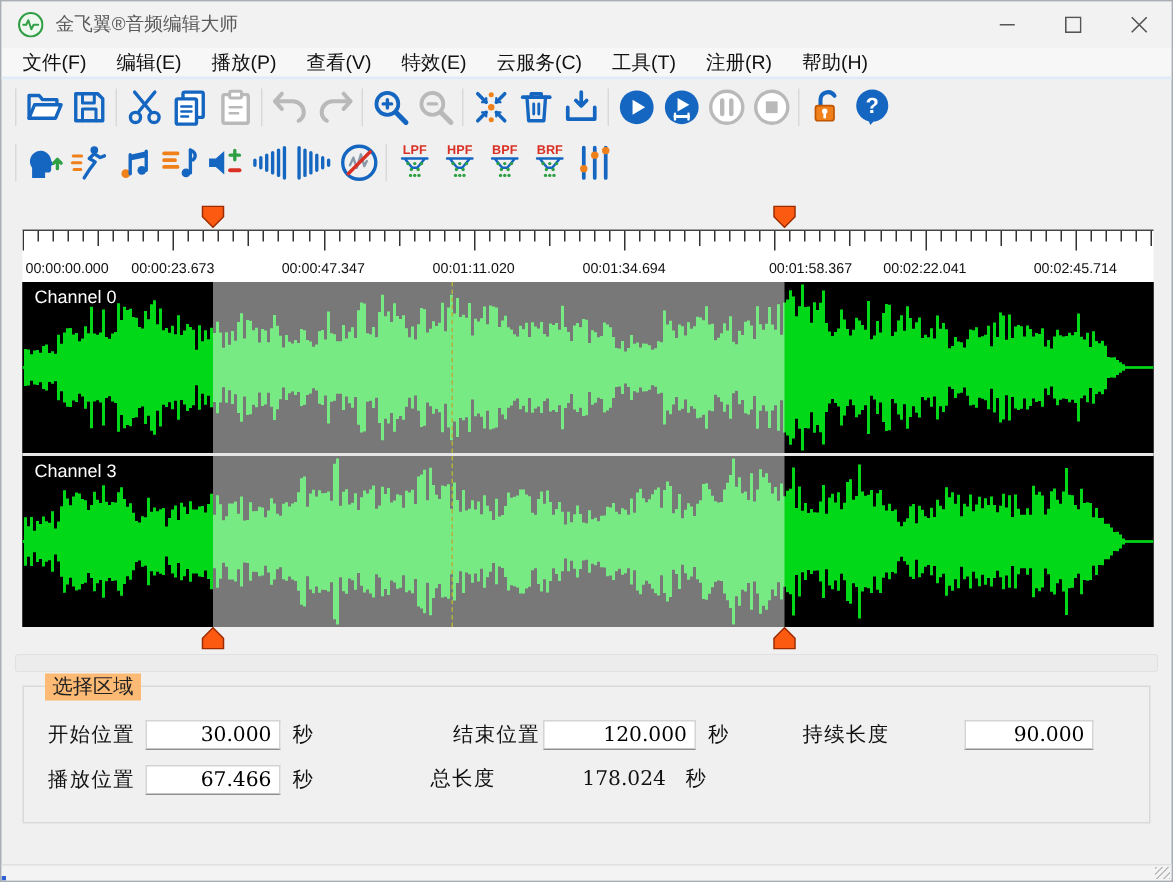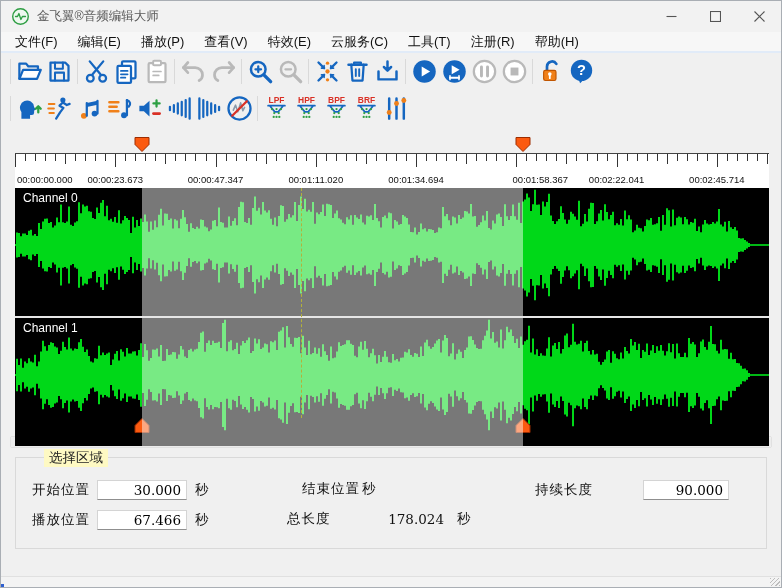--- a/index.html
+++ b/index.html
@@ -28,33 +28,33 @@
   .content{position:relative;margin:0 14px;width:754px;}
   .marker-strip{position:relative;height:16px;}
   .marker-strip.top{margin-top:11px;}
   .marker{position:absolute;top:0;width:16px;height:15px;}
 
   .ruler{position:relative;height:34px;background:#ffffff;border-top:1px solid #444;overflow:hidden;}
   .tick{position:absolute;top:0;width:1px;background:#333;}
   .tick-label{position:absolute;top:20px;font-size:9.5px;color:#111;white-space:nowrap;letter-spacing:0;}
 
   .wave-stack{position:relative;height:230px;background:#000;}
-  .channel{position:relative;height:128px;overflow:hidden;background:#000;}
+  .channel{position:relative;height:114px;overflow:hidden;background:#000;}
   .ch-divider{height:2px;background:#e6e6e6;}
   .ch-label{position:absolute;top:3px;left:8px;color:#fff;font-size:12px;z-index:6;}
   .sel-overlay{position:absolute;top:0;height:100%;background:rgba(255,255,255,0.47);z-index:3;}
   .play-line{position:absolute;top:0;height:100%;width:0;border-left:1px dashed #b3b13a;z-index:5;}
 
   .scrollbar{height:12px;margin:2px 9px 0;background:#f6f6f6;border:1px solid #e1e1e1;border-radius:2px;box-sizing:border-box;}
   .scroll-thumb{height:100%;width:100%;background:#ececec;border-radius:2px;}
 
   
   .panel{position:relative;margin:9px 14px 0;height:92px;border:1px solid #d9d9d9;box-sizing:border-box;
     font-family:"DejaVu Serif","Liberation Serif",serif;}
-  .panel-title{position:absolute;top:-9px;left:28px;background:#fef9c3;padding:0 5px;font-size:13.5px;color:#222;}
+  .panel-title{position:absolute;top:-9px;left:14px;background:#fdba74;padding:0 5px;font-size:13.5px;color:#222;}
   .field{position:absolute;display:flex;align-items:center;font-size:13.5px;color:#111;}
   .flabel{display:inline-block;letter-spacing:1px;}
   .fin{height:20px;border:1px solid #d4d4d4;border-bottom-color:#8f8f8f;background:#fff;text-align:right;
     font-family:"DejaVu Serif","Liberation Serif",serif;font-size:13.5px;padding:0 5px;margin-right:8px;box-sizing:border-box;}
   .fvalue{display:inline-block;text-align:right;margin-right:8px;padding-right:5px;box-sizing:border-box;}
 
   
   .statusbar{position:absolute;left:0;right:0;bottom:0;height:10px;background:#f3f3f3;border-top:1px solid #e0e0e0;}
   .grip{position:absolute;right:1px;bottom:1px;width:10px;height:8px;
     background:repeating-linear-gradient(135deg,#bdbdbd 0 1px,transparent 1px 3px);}
@@ -456,21 +456,21 @@
       </div>
     <div class="wave-stack" id="waves">
         <div class="channel"><svg width="754" height="114" viewBox="0 0 754 114">
     <line x1="0" y1="57" x2="754" y2="57" stroke="#00b614" stroke-width="1.2"></line>
     <path d="M0 56.1L0 57.9M2 44.6L2 69.4M4 45.0L4 69.0M6 48.2L6 65.8M8 45.6L8 68.4M10 45.4L10 68.6M12 47.1L12 66.9M14 42.7L14 71.3M16 41.7L16 72.3M18 47.4L18 66.6M20 46.1L20 67.9M22 47.9L22 66.1M24 35.1L24 78.9M26 41.1L26 72.9M28 33.6L28 80.4M30 30.8L30 83.2M32 30.6L32 83.4M34 35.0L34 79.0M36 34.0L36 80.0M38 39.5L38 74.5M40 37.6L40 76.4M42 29.5L42 84.5M44 34.2L44 79.8M46 16.5L46 97.5M48 34.3L48 79.7M50 35.1L50 78.9M52 33.6L52 80.4M54 18.4L54 95.6M56 36.7L56 77.3M58 37.9L58 76.1M60 34.4L60 79.6M62 33.3L62 80.7M64 14.2L64 99.8M66 25.3L66 88.7M68 16.5L68 97.5M70 18.6L70 95.4M72 17.8L72 96.2M74 23.3L74 90.7M76 23.8L76 90.2M78 30.0L78 84.0M80 31.0L80 83.0M82 19.4L82 94.6M84 24.9L84 89.1M86 14.8L86 99.2M88 12.1L88 101.9M90 28.2L90 85.8M92 17.7L92 96.3M94 32.2L94 81.8M96 30.7L96 83.3M98 33.8L98 80.2M100 29.1L100 84.9M102 34.8L102 79.2M104 22.2L104 91.8M106 35.4L106 78.6M108 32.3L108 81.7M110 28.0L110 86.0M112 30.0L112 84.0M114 31.9L114 82.1M116 45.1L116 68.9M118 28.8L118 85.2M120 39.5L120 74.5M122 32.1L122 81.9M124 38.1L124 75.9M126 30.5L126 83.5M128 34.0L128 80.0M130 26.5L130 87.5M132 33.6L132 80.4M134 43.8L134 70.2M136 33.5L136 80.5M138 41.8L138 72.2M140 32.6L140 81.4M142 39.2L142 74.8M144 26.7L144 87.3M146 20.8L146 93.2M148 37.6L148 76.4M150 25.4L150 88.6M152 25.8L152 88.2M154 32.1L154 81.9M156 30.5L156 83.5M158 40.4L158 73.6M160 31.3L160 82.7M162 32.4L162 81.6M164 40.2L164 73.8M166 30.8L166 83.2M168 22.0L168 92.0M170 29.2L170 84.8M172 35.9L172 78.1M174 43.7L174 70.3M176 35.3L176 78.7M178 39.9L178 74.1M180 41.0L180 73.0M182 38.7L182 75.3M184 40.6L184 73.4M186 31.4L186 82.6M188 32.1L188 81.9M190 38.6L190 75.4M192 39.6L192 74.4M194 43.2L194 70.8M196 41.6L196 72.4M198 32.8L198 81.2M200 32.0L200 82.0M202 38.3L202 75.7M204 19.6L204 94.4M206 34.1L206 79.9M208 34.8L208 79.2M210 39.5L210 74.5M212 39.5L212 74.5M214 28.6L214 85.4M216 37.7L216 76.3M218 33.1L218 80.9M220 30.2L220 83.8M222 37.3L222 76.7M224 18.9L224 95.1M226 13.7L226 100.3M228 14.3L228 99.7M230 34.1L230 79.9M232 34.9L232 79.1M234 30.0L234 84.0M236 36.8L236 77.2M238 20.0L238 94.0M240 8.5L240 105.5M242 22.8L242 91.2M244 19.7L244 94.3M246 26.6L246 87.4M248 14.1L248 99.9M250 22.6L250 91.4M252 24.6L252 89.4M254 22.2L254 91.8M256 30.8L256 83.2M258 36.8L258 77.2M260 29.6L260 84.4M262 38.3L262 75.7M264 28.1L264 85.9M266 17.3L266 96.7M268 18.1L268 95.9M270 33.7L270 80.3M272 31.2L272 82.8M274 26.1L274 87.9M276 29.4L276 84.6M278 27.2L278 86.8M280 13.9L280 100.1M282 32.9L282 81.1M284 17.0L284 97.0M286 8.5L286 105.5M288 21.0L288 93.0M290 10.7L290 103.3M292 23.4L292 90.6M294 21.8L294 92.2M296 23.8L296 90.2M298 14.0L298 100.0M300 35.7L300 78.3M302 24.5L302 89.5M304 26.3L304 87.7M306 24.1L306 89.9M308 16.4L308 97.6M310 28.1L310 85.9M312 15.7L312 98.3M314 16.3L314 97.7M316 17.0L316 97.0M318 30.0L318 84.0M320 25.6L320 88.4M322 22.5L322 91.5M324 30.2L324 83.8M326 31.6L326 82.4M328 34.8L328 79.2M330 36.3L330 77.7M332 29.2L332 84.8M334 31.5L334 82.5M336 27.2L336 86.8M338 36.7L338 77.3M340 26.9L340 87.1M342 29.6L342 84.4M344 31.0L344 83.0M346 26.6L346 87.4M348 34.6L348 79.4M350 36.4L350 77.6M352 27.7L352 86.3M354 28.6L354 85.4M356 27.3L356 86.7M358 31.9L358 82.1M360 15.9L360 98.1M362 30.0L362 84.0M364 33.3L364 80.7M366 39.4L366 74.6M368 29.0L368 85.0M370 27.4L370 86.6M372 30.2L372 83.8M374 24.6L374 89.4M376 25.2L376 88.8M378 40.6L378 73.4M380 32.1L380 81.9M382 33.5L382 80.5M384 36.8L384 77.2M386 36.0L386 78.0M388 27.0L388 87.0M390 28.4L390 85.6M392 30.1L392 83.9M394 36.6L394 77.4M396 44.0L396 70.0M398 44.3L398 69.7M400 39.4L400 74.6M402 46.4L402 67.6M404 44.0L404 70.0M406 35.4L406 78.6M408 41.2L408 72.8M410 40.3L410 73.7M412 43.6L412 70.4M414 41.0L414 73.0M416 41.2L416 72.8M418 42.1L418 71.9M420 45.1L420 68.9M422 44.2L422 69.8M424 39.5L424 74.5M426 40.2L426 73.8M428 19.0L428 95.0M430 28.3L430 85.7M432 25.9L432 88.1M434 32.3L434 81.7M436 37.3L436 76.7M438 28.4L438 85.6M440 29.5L440 84.5M442 35.6L442 78.4M444 26.9L444 87.1M446 31.1L446 82.9M448 29.5L448 84.5M450 23.1L450 90.9M452 23.6L452 90.4M454 25.5L454 88.5M456 16.1L456 97.9M458 28.4L458 85.6M460 27.9L460 86.1M462 38.8L462 75.2M464 37.1L464 76.9M466 34.2L466 79.8M468 27.5L468 86.5M470 32.4L470 81.6M472 22.9L472 91.1M474 39.9L474 74.1M476 41.5L476 72.5M478 32.5L478 81.5M480 35.4L480 78.6M482 26.5L482 87.5M484 25.6L484 88.4M486 29.0L486 85.0M488 38.0L488 76.0M490 16.2L490 97.8M492 28.2L492 85.8M494 31.9L494 82.1M496 27.9L496 86.1M498 16.6L498 97.4M500 28.3L500 85.7M502 31.8L502 82.2M504 14.8L504 99.2M506 35.1L506 78.9M508 13.6L508 100.4M510 11.6L510 102.4M512 5.5L512 108.5M514 9.6L514 104.4M516 22.9L516 91.1M518 16.2L518 97.8M520 1.7L520 112.3M522 16.7L522 97.3M524 16.4L524 97.6M526 27.1L526 86.9M528 13.5L528 100.5M530 18.6L530 95.4M532 13.9L532 100.1M534 5.7L534 108.3M536 27.4L536 86.6M538 33.0L538 81.0M540 36.0L540 78.0M542 33.3L542 80.7M544 31.0L544 83.0M546 18.3L546 95.7M548 25.0L548 89.0M550 31.4L550 82.6M552 35.7L552 78.3M554 31.8L554 82.2M556 23.8L556 90.2M558 25.7L558 88.3M560 28.6L560 85.4M562 31.8L562 82.2M564 12.7L564 101.3M566 38.2L566 75.8M568 35.7L568 78.3M570 26.0L570 88.0M572 33.6L572 80.4M574 20.7L574 93.3M576 14.7L576 99.3M578 15.1L578 98.9M580 36.0L580 78.0M582 33.2L582 80.8M584 25.6L584 88.4M586 22.1L586 91.9M588 32.5L588 81.5M590 16.2L590 97.8M592 24.0L592 90.0M594 31.2L594 82.8M596 26.9L596 87.1M598 23.7L598 90.3M600 37.3L600 76.7M602 35.2L602 78.8M604 36.8L604 77.2M606 30.9L606 83.1M608 37.6L608 76.4M610 22.4L610 91.6M612 31.2L612 82.8M614 27.3L614 86.7M616 31.5L616 82.5M618 44.2L618 69.8M620 42.6L620 71.4M622 36.7L622 77.3M624 39.7L624 74.3M626 40.2L626 73.8M628 43.6L628 70.4M630 38.1L630 75.9M632 31.6L632 82.4M634 32.2L634 81.8M636 30.1L636 83.9M638 36.8L638 77.2M640 36.2L640 77.8M642 35.2L642 78.8M644 29.1L644 84.9M646 42.8L646 71.2M648 27.0L648 87.0M650 36.7L650 77.3M652 20.3L652 93.7M654 22.3L654 91.7M656 38.5L656 75.5M658 21.6L658 92.4M660 37.3L660 76.7M662 29.7L662 84.3M664 28.6L664 85.4M666 29.5L666 84.5M668 36.3L668 77.7M670 29.0L670 85.0M672 31.3L672 82.7M674 36.4L674 77.6M676 34.0L676 80.0M678 34.7L678 79.3M680 30.8L680 83.2M682 43.0L682 71.0M684 38.6L684 75.4M686 44.3L686 69.7M688 36.4L688 77.6M690 31.9L690 82.1M692 35.5L692 78.5M694 36.4L694 77.6M696 36.0L696 78.0M698 33.9L698 80.1M700 35.5L700 78.5M702 33.4L702 80.6M704 21.0L704 93.0M706 36.5L706 77.5M708 38.4L708 75.6M710 33.8L710 80.2M712 43.4L712 70.6M714 32.9L714 81.1M716 39.3L716 74.7M718 40.9L718 73.1M720 39.1L720 74.9M722 42.5L722 71.5M724 50.0L724 64.0M726 50.4L726 63.6M728 50.2L728 63.8M730 52.0L730 62.0M732 53.5L732 60.5M734 54.9L734 59.1M736 56.2L736 57.8M738 56.2L738 57.8M740 56.2L740 57.8M742 56.2L742 57.8M744 56.2L744 57.8M746 56.2L746 57.8M748 56.2L748 57.8M750 56.2L750 57.8M752 56.2L752 57.8M754 56.2L754 57.8" stroke="#00d818" stroke-width="2" fill="none"></path>
           </svg><span class="ch-label">Channel 0</span><div class="sel-overlay" style="left: 127.062px; width: 381.185px; background: rgba(255, 255, 255, 0.47);"></div></div>
         <div class="ch-divider"></div>
         <div class="channel"><svg width="754" height="114" viewBox="0 0 754 114">
     <line x1="0" y1="57" x2="754" y2="57" stroke="#00b614" stroke-width="1.2"></line>
     <path d="M0 56.0L0 58.0M2 40.8L2 73.2M4 46.9L4 67.1M6 40.6L6 73.4M8 49.8L8 64.2M10 43.4L10 70.6M12 45.3L12 68.7M14 40.3L14 73.7M16 43.5L16 70.5M18 44.5L18 69.5M20 36.8L20 77.2M22 48.3L22 65.7M24 43.6L24 70.4M26 33.5L26 80.5M28 22.8L28 91.2M30 28.3L30 85.7M32 32.8L32 81.2M34 27.0L34 87.0M36 24.3L36 89.7M38 25.0L38 89.0M40 28.6L40 85.4M42 29.5L42 84.5M44 36.0L44 78.0M46 32.7L46 81.3M48 23.8L48 90.2M50 29.1L50 84.9M52 31.4L52 82.6M54 19.5L54 94.5M56 30.5L56 83.5M58 32.6L58 81.4M60 30.6L60 83.4M62 31.0L62 83.0M64 24.2L64 89.8M66 20.9L66 93.1M68 28.7L68 85.3M70 33.9L70 80.1M72 31.5L72 82.5M74 37.9L74 76.1M76 43.4L76 70.6M78 44.4L78 69.6M80 40.2L80 73.8M82 40.8L82 73.2M84 27.8L84 86.2M86 37.2L86 76.8M88 34.4L88 79.6M90 36.9L90 77.1M92 35.5L92 78.5M94 34.6L94 79.4M96 47.0L96 67.0M98 41.4L98 72.6M100 35.7L100 78.3M102 33.0L102 81.0M104 42.6L104 71.4M106 31.2L106 82.8M108 33.8L108 80.2M110 38.6L110 75.4M112 30.1L112 83.9M114 35.6L114 78.4M116 35.6L116 78.4M118 33.6L118 80.4M120 33.3L120 80.7M122 37.6L122 76.4M124 32.0L124 82.0M126 25.2L126 88.8M128 39.1L128 74.9M130 26.1L130 87.9M132 32.2L132 81.8M134 42.8L134 71.2M136 40.1L136 73.9M138 31.6L138 82.4M140 31.7L140 82.3M142 30.4L142 83.6M144 38.5L144 75.5M146 27.0L146 87.0M148 43.0L148 71.0M150 42.7L150 71.3M152 30.9L152 83.1M154 36.9L154 77.1M156 36.6L156 77.4M158 33.9L158 80.1M160 34.3L160 79.7M162 40.8L162 73.2M164 36.4L164 77.6M166 28.1L166 85.9M168 31.6L168 82.4M170 38.5L170 75.5M172 39.9L172 74.1M174 31.9L174 82.1M176 30.8L176 83.2M178 33.6L178 80.4M180 31.6L180 82.4M182 30.7L182 83.3M184 24.1L184 89.9M186 14.8L186 99.2M188 13.6L188 100.4M190 33.8L190 80.2M192 25.0L192 89.0M194 22.5L194 91.5M196 27.0L196 87.0M198 22.8L198 91.2M200 24.9L200 89.1M202 24.7L202 89.3M204 23.7L204 90.3M206 29.9L206 84.1M208 5.1L208 108.9M210 1.7L210 112.3M212 33.2L212 80.8M214 23.8L214 90.2M216 22.2L216 91.8M218 32.3L218 81.7M220 31.1L220 82.9M222 24.8L222 89.2M224 36.0L224 78.0M226 27.5L226 86.5M228 23.0L228 91.0M230 25.0L230 89.0M232 22.3L232 91.7M234 19.6L234 94.4M236 35.1L236 78.9M238 33.0L238 81.0M240 20.5L240 93.5M242 25.4L242 88.6M244 21.3L244 92.7M246 31.0L246 83.0M248 29.6L248 84.4M250 25.5L250 88.5M252 26.2L252 87.8M254 34.5L254 79.5M256 23.2L256 90.8M258 24.3L258 89.7M260 22.5L260 91.5M262 32.0L262 82.0M264 13.7L264 100.3M266 12.4L266 101.6M268 9.2L268 104.8M270 29.5L270 84.5M272 7.9L272 106.1M274 19.3L274 94.7M276 25.9L276 88.1M278 28.7L278 85.3M280 19.7L280 94.3M282 20.1L282 93.9M284 18.9L284 95.1M286 35.2L286 78.8M288 17.7L288 96.3M290 29.4L290 84.6M292 37.1L292 76.9M294 22.7L294 91.3M296 36.3L296 77.7M298 35.1L298 78.9M300 29.5L300 84.5M302 35.7L302 78.3M304 30.3L304 83.7M306 38.8L306 75.2M308 26.2L308 87.8M310 33.2L310 80.8M312 36.9L312 77.1M314 42.7L314 71.3M316 28.5L316 85.5M318 40.3L318 73.7M320 39.4L320 74.6M322 33.4L322 80.6M324 24.3L324 89.7M326 27.9L326 86.1M328 27.1L328 86.9M330 26.3L330 87.7M332 22.3L332 91.7M334 22.3L334 91.7M336 25.7L336 88.3M338 26.9L338 87.1M340 37.8L340 76.2M342 39.2L342 74.8M344 28.6L344 85.4M346 23.7L346 90.3M348 31.8L348 82.2M350 23.0L350 91.0M352 30.7L352 83.3M354 39.2L354 74.8M356 35.3L356 78.7M358 30.7L358 83.3M360 37.2L360 76.8M362 45.6L362 68.4M364 37.1L364 76.9M366 44.1L366 69.9M368 38.8L368 75.2M370 33.0L370 81.0M372 38.7L372 75.3M374 44.3L374 69.7M376 44.8L376 69.2M378 36.1L378 77.9M380 42.2L380 71.8M382 41.1L382 72.9M384 43.5L384 70.5M386 39.8L386 74.2M388 39.6L388 74.4M390 33.8L390 80.2M392 34.4L392 79.6M394 31.3L394 82.7M396 37.1L396 76.9M398 38.8L398 75.2M400 34.9L400 79.1M402 35.8L402 78.2M404 39.1L404 74.9M406 28.4L406 85.6M408 37.9L408 76.1M410 24.4L410 89.6M412 21.8L412 92.2M414 28.2L414 85.8M416 30.8L416 83.2M418 28.9L418 85.1M420 25.5L420 88.5M422 22.5L422 91.5M424 21.0L424 93.0M426 34.5L426 79.5M428 22.6L428 91.4M430 17.0L430 97.0M432 20.0L432 94.0M434 38.2L434 75.8M436 35.4L436 78.6M438 25.3L438 88.7M440 41.5L440 72.5M442 35.8L442 78.2M444 31.5L444 82.5M446 33.7L446 80.3M448 40.0L448 74.0M450 31.9L450 82.1M452 29.5L452 84.5M454 18.6L454 95.4M456 18.2L456 95.8M458 22.1L458 91.9M460 26.5L460 87.5M462 30.1L462 83.9M464 31.0L464 83.0M466 30.7L466 83.3M468 22.3L468 91.7M470 17.8L470 96.2M472 12.6L472 101.4M474 1.7L474 112.3M476 20.5L476 93.5M478 14.1L478 99.9M480 24.8L480 89.2M482 23.6L482 90.4M484 29.4L484 84.6M486 11.5L486 102.5M488 30.4L488 83.6M490 22.3L490 91.7M492 8.8L492 105.2M494 14.2L494 99.8M496 11.5L496 102.5M498 17.9L498 96.1M500 25.0L500 89.0M502 20.7L502 93.3M504 29.9L504 84.1M506 18.4L506 95.6M508 26.8L508 87.2M510 23.2L510 90.8M512 21.8L512 92.2M514 7.7L514 106.3M516 34.6L516 79.4M518 20.4L518 93.6M520 36.5L520 77.5M522 31.3L522 82.7M524 38.0L524 76.0M526 35.3L526 78.7M528 37.5L528 76.5M530 37.7L530 76.3M532 30.4L532 83.6M534 19.3L534 94.7M536 38.5L536 75.5M538 27.6L538 86.4M540 25.1L540 88.9M542 31.0L542 83.0M544 24.1L544 89.9M546 35.5L546 78.5M548 31.1L548 82.9M550 17.4L550 96.6M552 15.5L552 98.5M554 29.2L554 84.8M556 26.7L556 87.3M558 5.7L558 108.3M560 23.7L560 90.3M562 26.5L562 87.5M564 25.8L564 88.2M566 22.7L566 91.3M568 33.6L568 80.4M570 24.9L570 89.1M572 22.7L572 91.3M574 32.9L574 81.1M576 36.4L576 77.6M578 31.9L578 82.1M580 36.6L580 77.4M582 35.7L582 78.3M584 43.8L584 70.2M586 46.8L586 67.2M588 43.9L588 70.1M590 41.5L590 72.5M592 33.5L592 80.5M594 32.0L594 82.0M596 44.8L596 69.2M598 33.2L598 80.8M600 35.8L600 78.2M602 40.2L602 73.8M604 41.3L604 72.7M606 34.5L606 79.5M608 40.6L608 73.4M610 29.1L610 84.9M612 33.1L612 80.9M614 35.5L614 78.5M616 20.9L616 93.1M618 27.5L618 86.5M620 24.1L620 89.9M622 31.9L622 82.1M624 25.8L624 88.2M626 40.1L626 73.9M628 31.9L628 82.1M630 33.7L630 80.3M632 25.6L632 88.4M634 36.9L634 77.1M636 32.4L636 81.6M638 27.1L638 86.9M640 34.9L640 79.1M642 28.2L642 85.8M644 32.7L644 81.3M646 27.0L646 87.0M648 32.7L648 81.3M650 37.5L650 76.5M652 33.2L652 80.8M654 25.2L654 88.8M656 34.3L656 79.7M658 26.1L658 87.9M660 40.6L660 73.4M662 25.6L662 88.4M664 35.2L664 78.8M666 39.1L666 74.9M668 39.1L668 74.9M670 34.8L670 79.2M672 39.2L672 74.8M674 19.9L674 94.1M676 25.8L676 88.2M678 23.9L678 90.1M680 26.4L680 87.6M682 39.0L682 75.0M684 35.2L684 78.8M686 23.5L686 90.5M688 21.6L688 92.4M690 29.1L690 84.9M692 31.8L692 82.2M694 23.7L694 90.3M696 8.0L696 106.0M698 25.9L698 88.1M700 26.2L700 87.8M702 32.7L702 81.3M704 35.5L704 78.5M706 21.8L706 92.2M708 31.4L708 82.6M710 30.9L710 83.1M712 31.3L712 82.7M714 40.8L714 73.2M716 34.7L716 79.3M718 41.3L718 72.7M720 41.1L720 72.9M722 45.1L722 68.9M724 45.2L724 68.8M726 47.7L726 66.3M728 50.7L728 63.3M730 50.5L730 63.5M732 52.3L732 61.7M734 55.0L734 59.0M736 56.2L736 57.8M738 56.2L738 57.8M740 56.2L740 57.8M742 56.2L742 57.8M744 56.2L744 57.8M746 56.2L746 57.8M748 56.2L748 57.8M750 56.2L750 57.8M752 56.2L752 57.8M754 56.2L754 57.8" stroke="#00d818" stroke-width="2" fill="none"></path>
-          </svg><span class="ch-label">Channel 1</span><div class="sel-overlay" style="left: 127.062px; width: 381.185px; background: rgba(255, 255, 255, 0.47);"></div></div>
+          </svg><span class="ch-label">Channel 3</span><div class="sel-overlay" style="left: 127.062px; width: 381.185px; background: rgba(255, 255, 255, 0.47);"></div></div>
         <div class="play-line" style="left: 285.744px;"></div>
       </div>
     <div class="marker-strip bottom" id="bottomMarkers">
         <div class="marker" style="left: 119.062px;"><svg width="16" height="15" viewBox="0 0 16 15">
             <polygon points="8,0.5 15,7.5 15,14.5 1,14.5 1,7.5" fill="#fb5a10" stroke="#9c2c00" stroke-width="1"></polygon>
           </svg></div>
         <div class="marker" style="left: 500.246px;"><svg width="16" height="15" viewBox="0 0 16 15">
             <polygon points="8,0.5 15,7.5 15,14.5 1,14.5 1,7.5" fill="#fb5a10" stroke="#9c2c00" stroke-width="1"></polygon>
           </svg></div>
       </div>
@@ -483,20 +483,21 @@
   <div class="panel" id="panel">
     <div class="panel-title">选择区域</div>
     <div id="fields">
         <div class="field" style="left: 16px; top: 22px;">
           <span class="flabel" style="width: 65px;">开始位置</span>
           <input class="fin" value="30.000" style="width: 90px;">
           <span class="funit">秒</span>
         </div>
         <div class="field" style="left: 260px; top: 22px; margin-left: 26px;">
           <span class="flabel" style="width: 60px;">结束位置</span>
+          <input class="fin" value="120.000" style="width: 102px;">
           <span class="funit">秒</span>
         </div>
         <div class="field" style="left: 519px; top: 22px; gap: 46px;">
           <span class="flabel" style="width: 62px;">持续长度</span>
           <input class="fin" value="90.000" style="width: 86px;">
           <span class="funit">秒</span>
         </div>
         <div class="field" style="left: 16px; top: 52px;">
           <span class="flabel" style="width: 65px;">播放位置</span>
           <input class="fin" value="67.466" style="width: 90px;">

